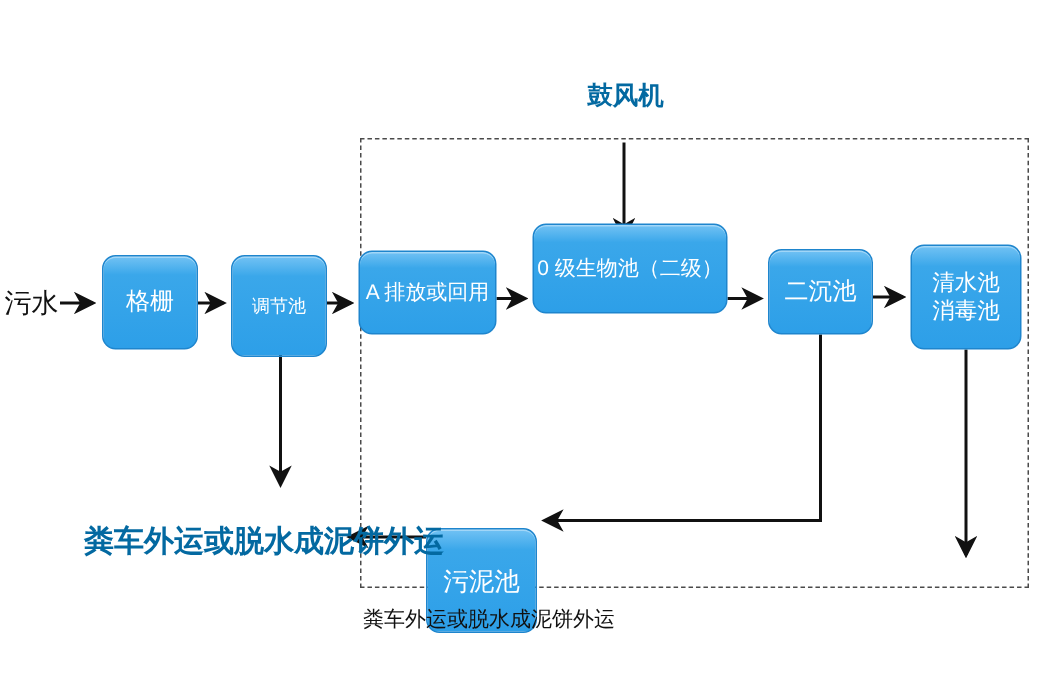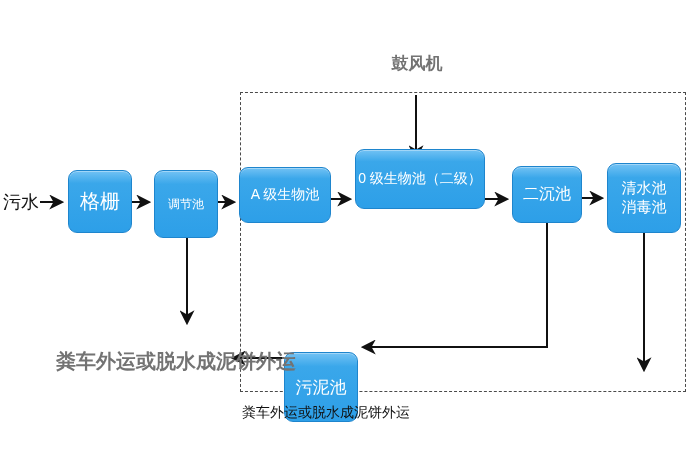--- a/index.html
+++ b/index.html
@@ -7,21 +7,21 @@
   body { font-family:"Liberation Sans","DejaVu Sans",sans-serif; }
   .canvas { position:relative; width:700px; height:450px; background:#ffffff; overflow:hidden; }
   .dashed-box { position:absolute; left:240px; top:92px; width:446px; height:300px;
                 border:1px dashed #4a4a4a; }
   .arrow-layer { position:absolute; left:0; top:0; width:700px; height:450px; pointer-events:none; }
   .box { position:absolute; display:flex; flex-direction:column; align-items:center; justify-content:center;
          background:linear-gradient(180deg,#72c2f4 0%,#3aa7ea 20%,#2d9fe8 100%);
          border:1.5px solid #1e85cd; border-radius:9px; color:#ffffff; text-align:center;
          white-space:nowrap; box-shadow: inset 0 1px 0 rgba(255,255,255,.35); }
   .lbl { position:absolute; white-space:nowrap; line-height:1.25; }
-  .blue  { color:#737373; font-weight:bold; }
+  .blue  { color:#0369a1; font-weight:bold; }
   .black { color:#111111; }
 </style>
 </head>
 <body>
 
 <div class="canvas">
 
   <div class="dashed-box"></div>
 
   <svg class="arrow-layer" width="700" height="450" viewBox="0 0 700 450" xmlns="http://www.w3.org/2000/svg">
@@ -38,30 +38,30 @@
       <line x1="485" y1="199" x2="507" y2="199" marker-end="url(#ah)"></line>
       <line x1="582" y1="198" x2="602" y2="198" marker-end="url(#ah)"></line>
       <line x1="416" y1="95" x2="416" y2="158" marker-end="url(#ah)"></line>
       <line x1="187" y1="233" x2="187" y2="323" marker-end="url(#ah)"></line>
       <line x1="644" y1="233" x2="644" y2="370" marker-end="url(#ah)"></line>
       <polyline points="547,223 547,347 363,347" marker-end="url(#ah)"></polyline>
       <line x1="284" y1="358" x2="233" y2="358" marker-end="url(#ah)"></line>
     </g>
   </svg>
 
-  <div class="box" style="left:68px;  top:170px; width:64px;  height:63px; font-size:20px;text-align:right;">
+  <div class="box" style="left:68px;  top:170px; width:64px;  height:63px; font-size:16px;text-align:right;">
     <span>格栅</span>
   </div>
 
   <div class="box" style="left:154px; top:170px; width:64px;  height:68px; font-size:12px;">
     <span>调节池</span>
   </div>
 
   <div class="box" style="left:239px; top:167px; width:92px;  height:56px; font-size:14px;">
-    <span>A 级生物池</span>
+    <span>A 排放或回用</span>
   </div>
 
   <div class="box" style="left:355px; top:149px; width:130px; height:60px; font-size:14px;">
     <span>0 级生物池（二级）</span>
   </div>
 
   <div class="box" style="left:512px; top:166px; width:70px;  height:57px; font-size:16px;font-family:Liberation Mono, monospace;">
     <span>二沉池</span>
   </div>
 

